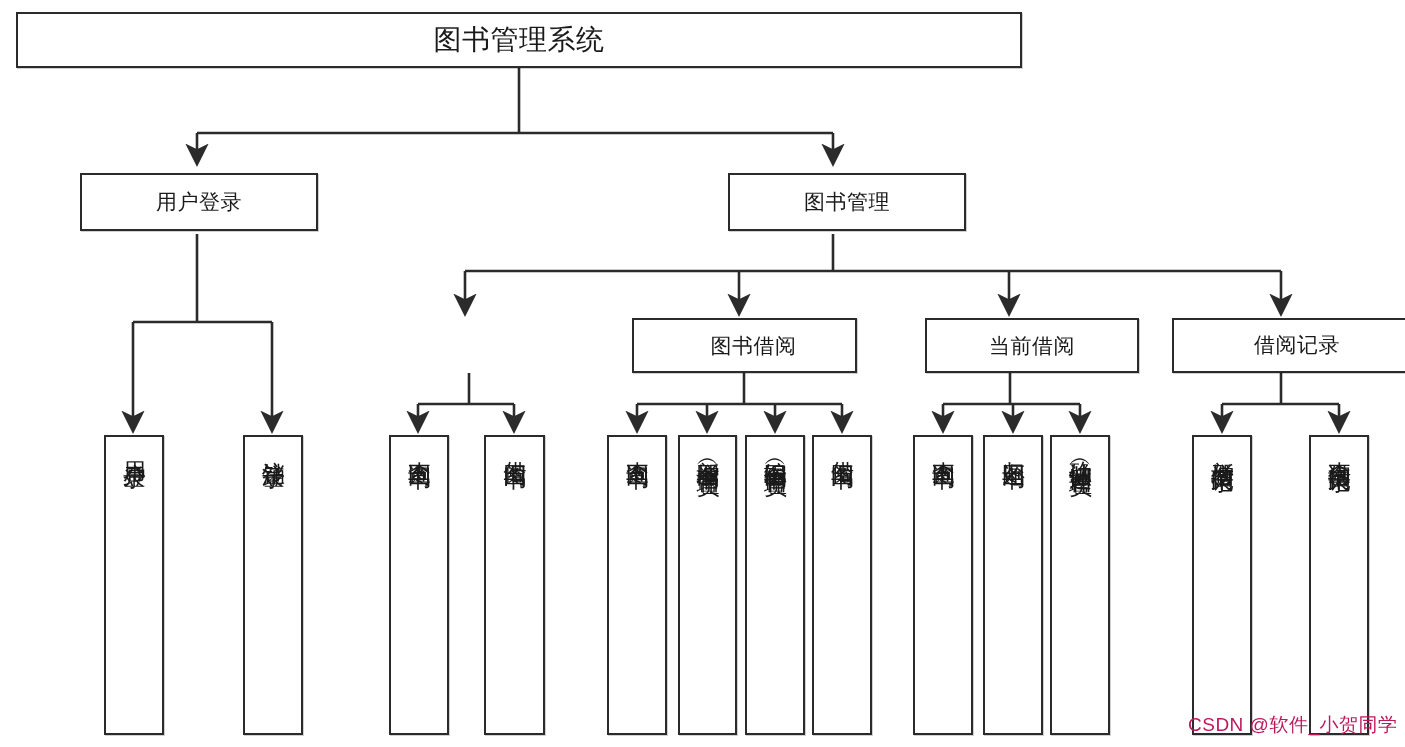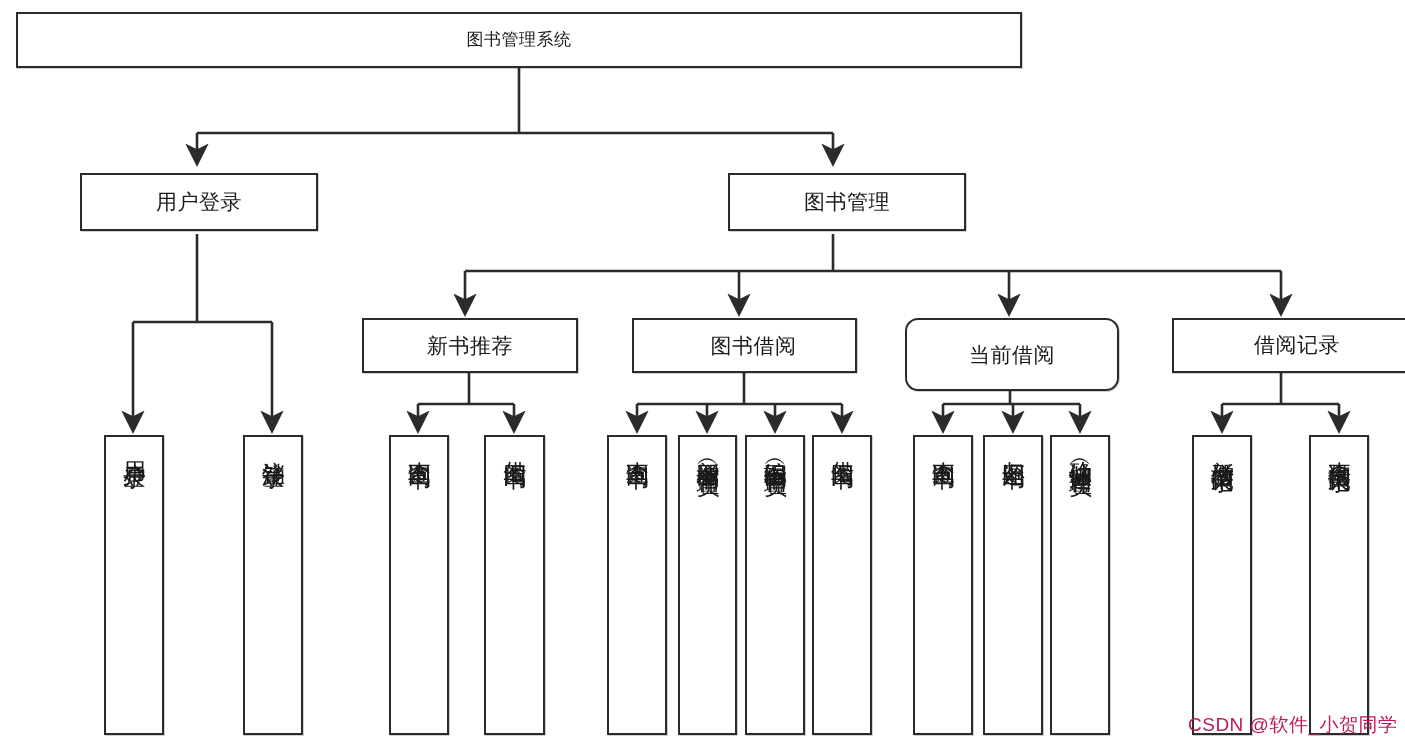--- a/index.html
+++ b/index.html
@@ -53,21 +53,21 @@
   }
   .node.vertical .label {
     writing-mode: vertical-rl;
     text-orientation: upright;
     font-size: 23px;
     line-height: 1.04;
     letter-spacing: 2px;
     margin: 0 auto;
   }
   .node.root .label {
-    font-size: 17px;
+    font-size: 28px;
   }
   #watermark {
     position: absolute;
     left: 1188px;
     top: 712px;
     font-size: 19px;
     color: #be185d;
     white-space: nowrap;
     letter-spacing: 0.5px;
   }
@@ -131,27 +131,24 @@
     <span class="label">图书管理系统</span>
   </div>
 
   <div class="node horizontal" style="left:80px; top:173px; width:238px; height:58px;">
     <span class="label">用户登录</span>
   </div>
   <div class="node horizontal" style="left:712px; top:173px; width:238px; height:58px;margin-left:16px;">
     <span class="label">图书管理</span>
   </div>
 
-  <div class="node horizontal" style="left:362px; top:318px; width:216px; height:55px;">
-    <span class="label">新书推荐</span>
-  </div>
   <div class="node horizontal" style="left:632px; top:318px; width:225px; height:55px;padding-left:18px;">
     <span class="label">图书借阅</span>
   </div>
-  <div class="node horizontal" style="left:905px; top:318px; width:214px; height:73px;border-radius:13px;">
+  <div class="node horizontal" style="left:925px; top:318px; width:214px; height:55px;">
     <span class="label">当前借阅</span>
   </div>
   <div class="node horizontal" style="left:1172px; top:318px; width:250px; height:55px;font-family:Liberation Serif, serif;">
     <span class="label">借阅记录</span>
   </div>
 
   <div class="node vertical" style="left:104px; top:435px; width:60px; height:300px;">
     <span class="label">用户登录</span>
   </div>
   <div class="node vertical" style="left:243px; top:435px; width:60px; height:300px;">

